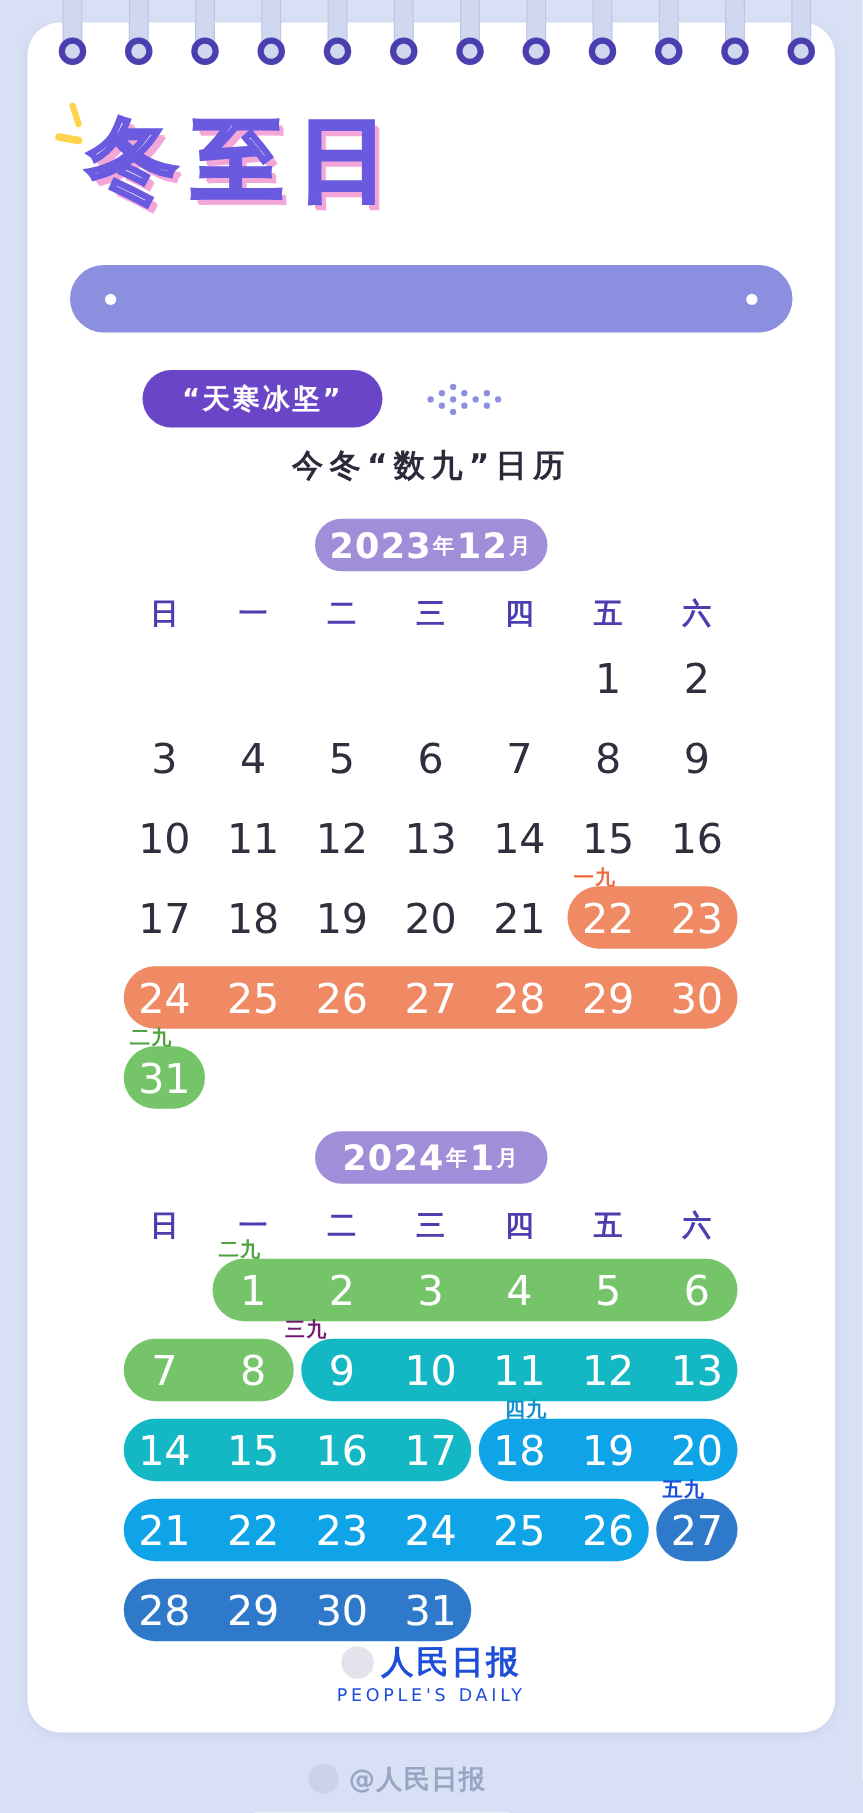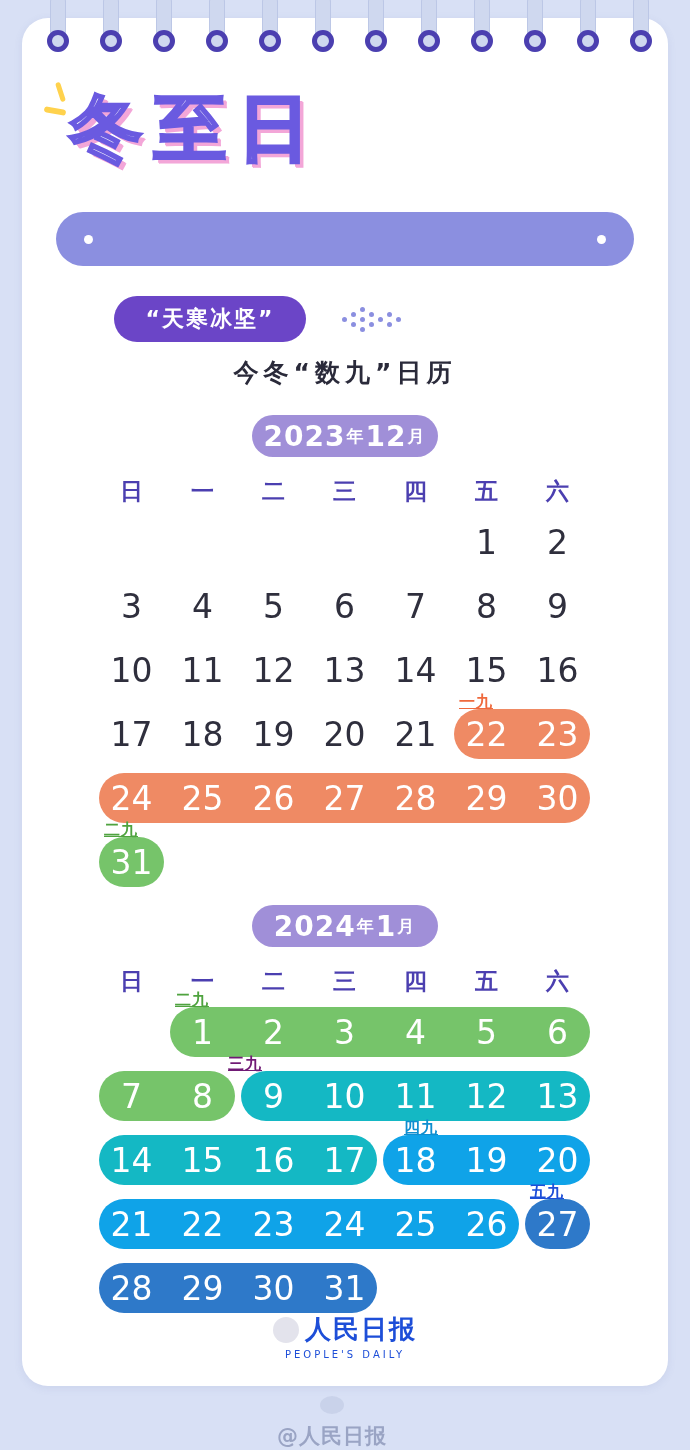--- a/index.html
+++ b/index.html
@@ -243,64 +243,62 @@
     border-radius: 25px;
   }
   .tag {
     position: absolute;
     z-index: 3;
     font-family: "DejaVu Sans", sans-serif;
     font-size: 16px;
     font-weight: bold;
     letter-spacing: 1px;
     white-space: nowrap;
-    text-decoration: underline;
   }
 
   
   .wm {
     position: absolute;
     left: 0;
     top: 1312px;
     width: 690px;
     text-align: center;
     color: #1d4ed8;
     font-family: "DejaVu Sans", sans-serif;
   }
   .wm .wm-main {
     font-size: 26px;
     font-weight: bold;
     letter-spacing: 2px;
   }
   .wm .wm-sub {
-    font-size: 10px;
+    font-size: 14px;
     letter-spacing: 3px;
     margin-top: 2px;
   }
   .wm-logo {
     display: inline-block;
     width: 26px;
     height: 26px;
     border-radius: 50%;
     background: #e3e3ec;
     vertical-align: -5px;
     margin-right: 6px;
   }
 
   .bottombar {
     position: absolute;
-    left: 14px;
+    left: 0;
     top: 1396px;
     width: 636px;
     height: 54px;
     display: flex;
     align-items: center;
     justify-content: center;
     gap: 8px;
-    flex-direction: column;
   }
   .weibo-eye {
     width: 24px;
     height: 24px;
     border-radius: 50%;
     background: #c9d2ea;
     display: inline-block;
   }
   .bottombar .txt {
     color: #9aa4c4;

